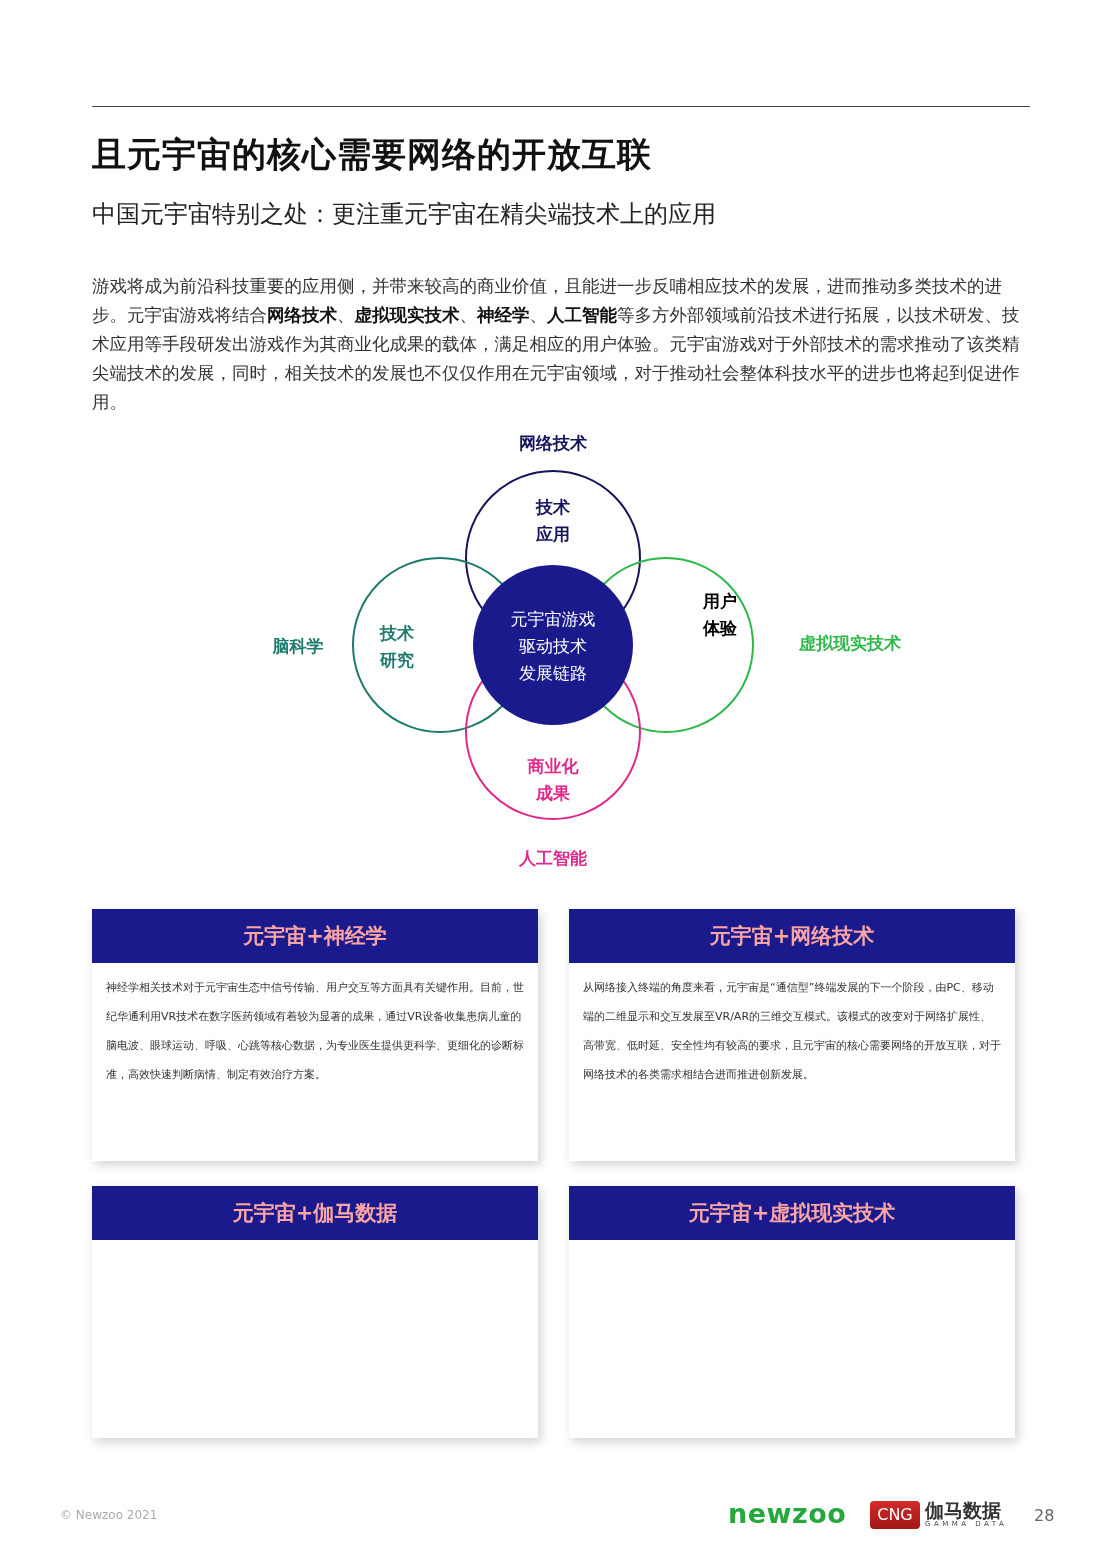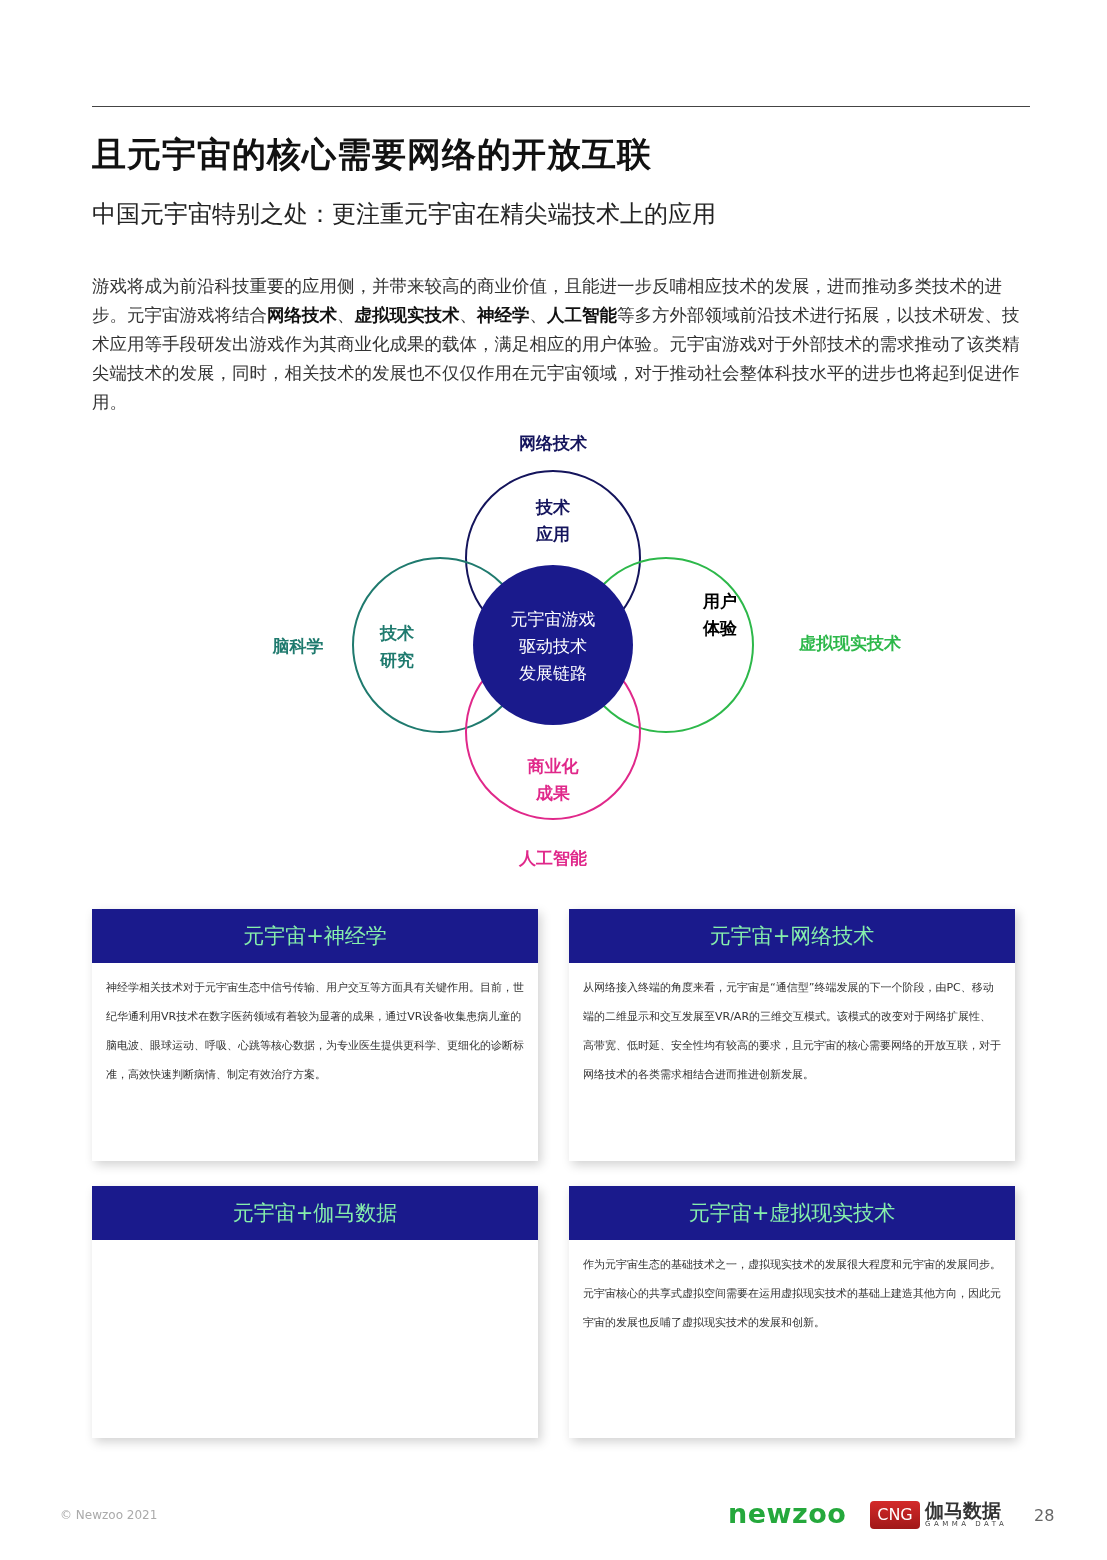--- a/index.html
+++ b/index.html
@@ -6,21 +6,21 @@
   body { width:1107px; height:1560px; position:relative; overflow:hidden;
          font-family:"DejaVu Sans","Liberation Sans",sans-serif; color:#333; }
   .rule { position:absolute; left:92px; top:106px; width:938px; height:1px; background:#444; }
   .title { position:absolute; left:92px; top:132px; font-size:34px; font-weight:bold; color:#111; letter-spacing:1px; }
   .subtitle { position:absolute; left:92px; top:198px; font-size:24px; color:#222; }
   .intro { position:absolute; left:92px; top:272px; width:935px; font-size:17.5px; line-height:29px; color:#333; }
   .intro b { color:#111; }
   .diagram { position:absolute; left:0; top:0; width:1107px; height:900px; pointer-events:none; }
   .dlabel { position:absolute; font-size:17px; font-weight:bold; text-align:center; line-height:27px; }
   .card { position:absolute; width:446px; background:#fff; box-shadow:3px 4px 10px rgba(0,0,0,0.18); }
-  .card-head { height:54px; background:#1a1a8c; color:#86efac; font-size:21px; font-weight:normal;
+  .card-head { height:54px; background:#1a1a8c; color:#fca5a5; font-size:21px; font-weight:bold;
                display:flex; align-items:center; justify-content:center; }
   .card-body { padding:10px 14px 14px 14px; font-size:11px; line-height:29px; color:#333; }
   .footer-copy { position:absolute; left:60px; top:1508px; font-size:12px; color:#aaa; }
   .newzoo { position:absolute; left:728px; top:1498px; font-size:27px; font-weight:bold; color:#25a83c; letter-spacing:0.5px; }
   .gamma { position:absolute; left:870px; top:1500px; display:flex; align-items:center; }
   .gamma-logo { width:50px; height:28px; background:linear-gradient(#d42a2a,#a01818); border-radius:4px;
                 color:#fff; font-size:16px; font-weight:normal; display:flex; align-items:center; justify-content:center; }
   .gamma-text { margin-left:5px; }
   .gamma-cn { font-size:19px; font-family:"DejaVu Serif",serif; font-weight:bold; color:#333; line-height:20px; }
   .gamma-en { font-size:7px; letter-spacing:3.5px; color:#444; line-height:9px; }
@@ -76,21 +76,20 @@
 </div>
 <div class="card" style="left:569px; top:909px; height:252px;">
   <div class="card-head">元宇宙+网络技术</div>
   <div class="card-body">从网络接入终端的角度来看，元宇宙是“通信型”终端发展的下一个阶段，由PC、移动端的二维显示和交互发展至VR/AR的三维交互模式。该模式的改变对于网络扩展性、高带宽、低时延、安全性均有较高的要求，且元宇宙的核心需要网络的开放互联，对于网络技术的各类需求相结合进而推进创新发展。</div>
 </div>
 <div class="card" style="left:92px; top:1186px; height:252px;">
   <div class="card-head">元宇宙+伽马数据</div>
 </div>
 <div class="card" style="left:569px; top:1186px; height:252px;">
   <div class="card-head">元宇宙+虚拟现实技术</div>
-  <div class="card-body">作为元宇宙生态的基础技术之一，虚拟现实技术的发展很大程度和元宇宙的发展同步。元宇宙核心的共享式虚拟空间需要在运用虚拟现实技术的基础上建造其他方向，因此元宇宙的发展也反哺了虚拟现实技术的发展和创新。</div>
 </div>
 
 <div class="footer-copy">© Newzoo 2021</div>
 <div class="newzoo">newzoo</div>
 <div class="gamma">
   <div class="gamma-logo">CNG</div>
   <div class="gamma-text">
     <div class="gamma-cn">伽马数据</div>
     <div class="gamma-en">GAMMA DATA</div>
   </div>

